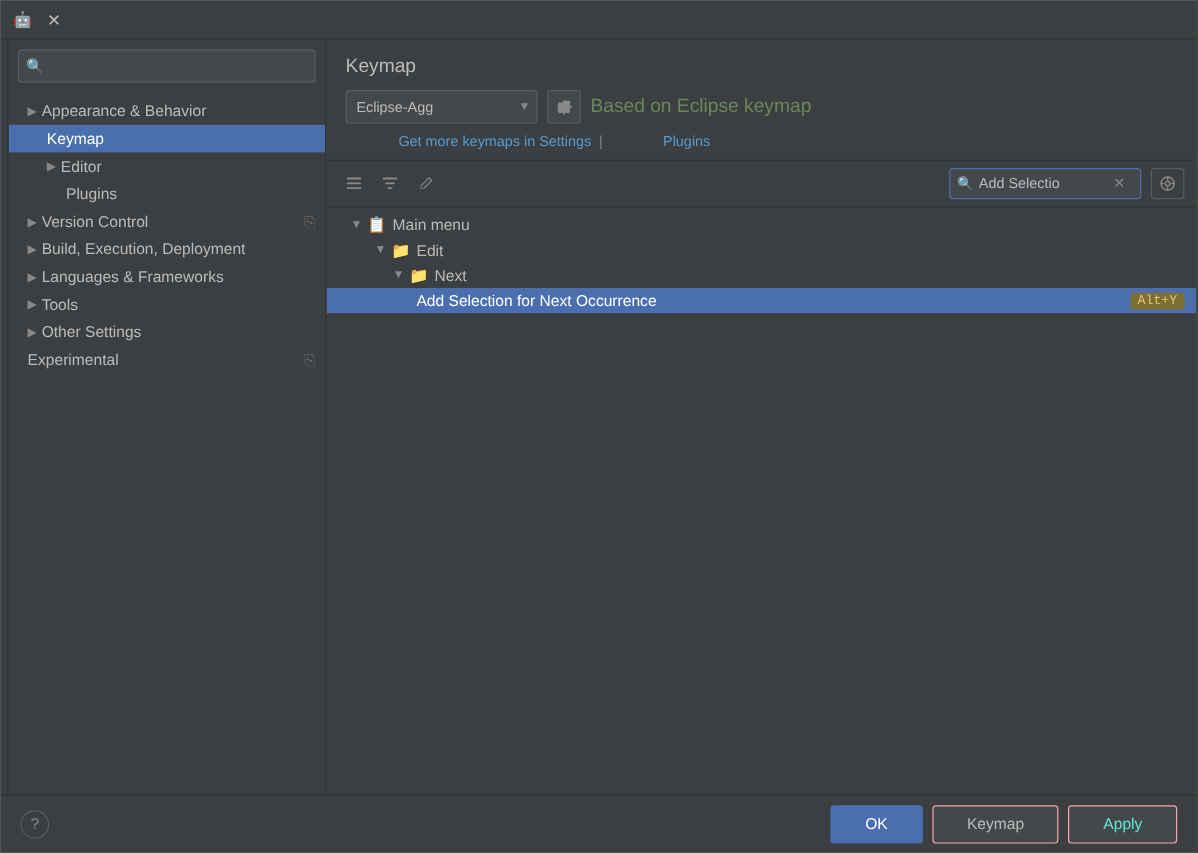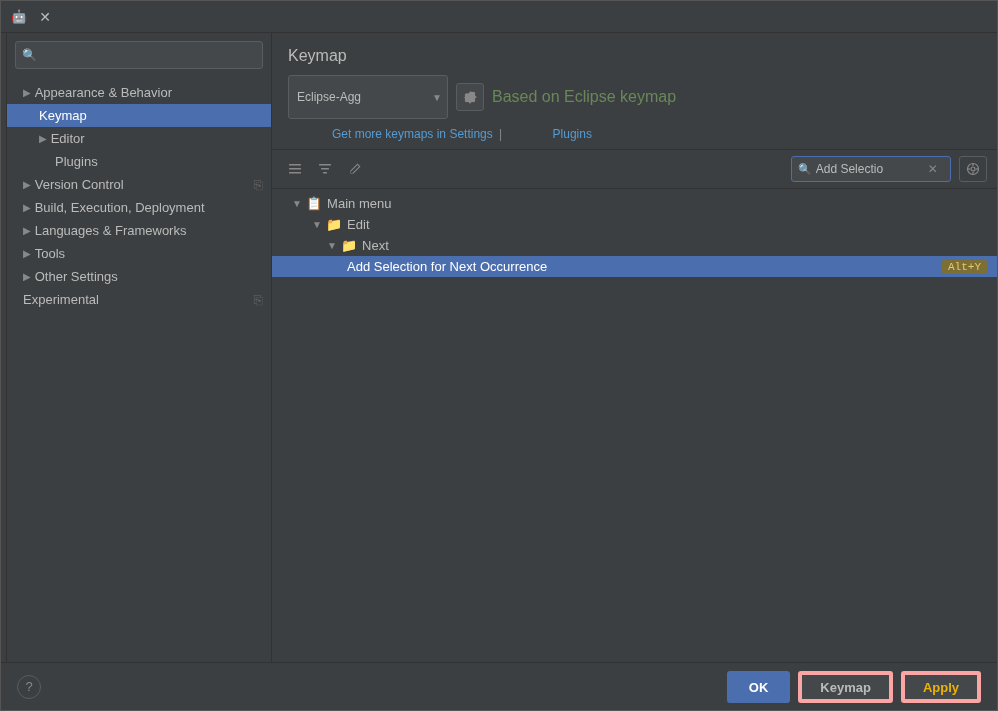--- a/index.html
+++ b/index.html
@@ -139,21 +139,21 @@
     }
     .keymap-select {
       background: #45484a;
       border: 1px solid #5a5d5e;
       color: #bbbbbb;
       padding: 3px 24px 3px 8px;
       font-size: 12px;
       border-radius: 3px;
       appearance: none;
       cursor: pointer;
-      height: 44px;
+      height: 28px;
       min-width: 160px;
     }
     .select-wrapper {
       position: relative;
       display: inline-block;
     }
     .select-arrow {
       position: absolute;
       right: 6px;
       top: 50%;
@@ -308,37 +308,36 @@
       color: #888;
       cursor: pointer;
       font-size: 13px;
     }
     .footer-buttons {
       margin-left: auto;
       display: flex;
       gap: 8px;
     }
     .btn {
-      padding: 5px 18px;
+      padding: 5px 28px;
       border-radius: 3px;
       font-size: 13px;
       cursor: pointer;
-      border: 4px solid #fca5a5;
+      border: 1px solid #fca5a5;
       background: #45484a;
       color: #bbbbbb;
       height: 32px;
-      font-weight: bold;
     }
     .btn.primary {
       background: #4b6eaf;
       border-color: #4b6eaf;
       color: #ffffff;
     }
     .btn.disabled {
-      color: #eab308;
+      color: #5eead4;
       cursor: default;
     }
     .left-accent {
       width: 6px;
       background: #3c3f41;
       border-right: 1px solid #323232;
       position: relative;
     }
   </style>
 </head>

